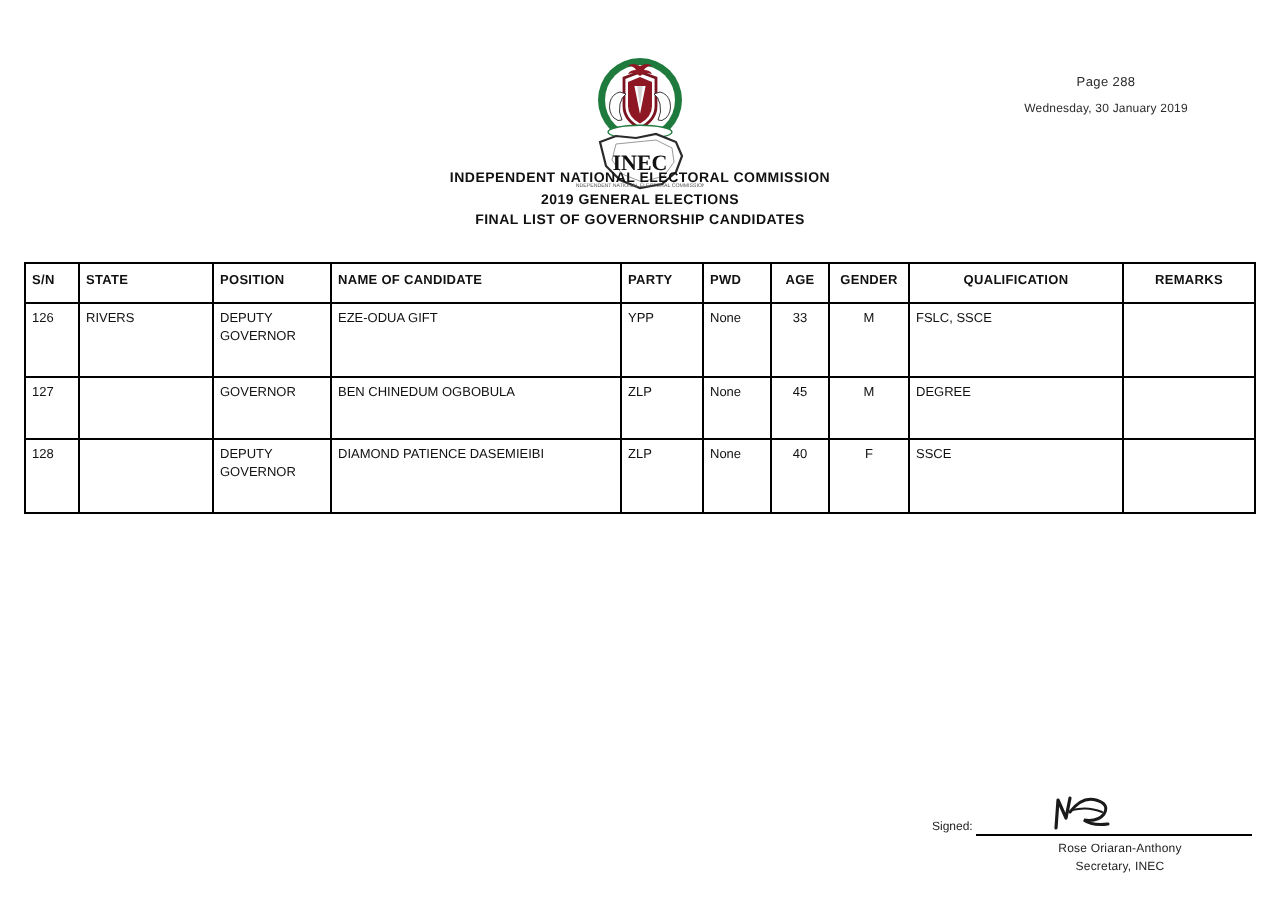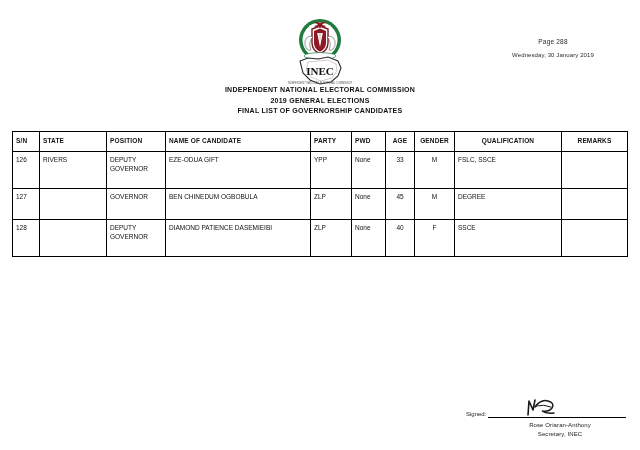--- a/index.html
+++ b/index.html
@@ -31,21 +31,21 @@
     margin-bottom: 7px;
   }
   .page-meta .page-date {
     font-size: 6px;
     letter-spacing: .1px;
   }
 
   
   .logo-wrap {
     position: absolute;
-    top: 16px;
+    top: 26px;
     left: 50%;
     transform: translateX(-50%);
     width: 64px;
     height: 70px;
   }
   .logo-wrap svg { display: block; }
 
   
   .title-block {
     position: absolute;

